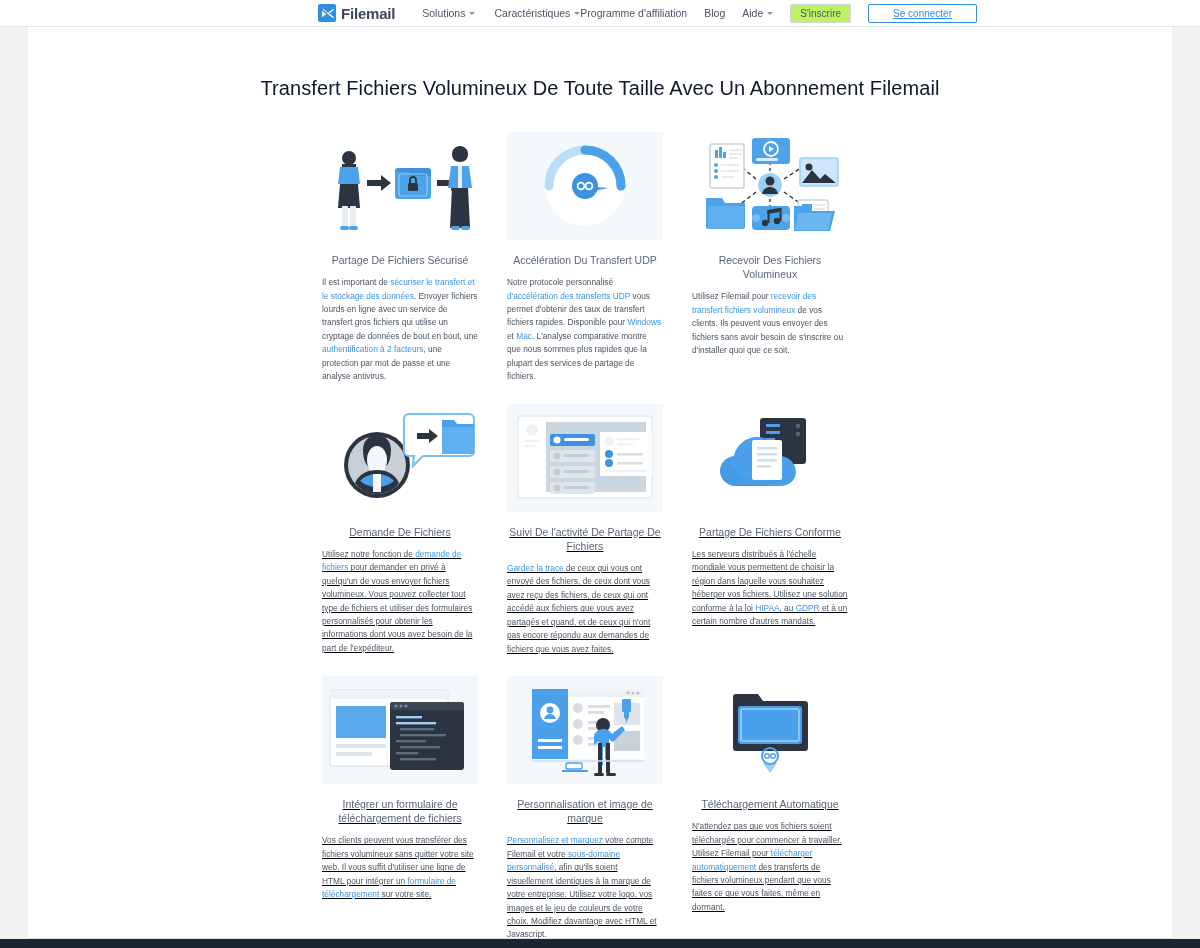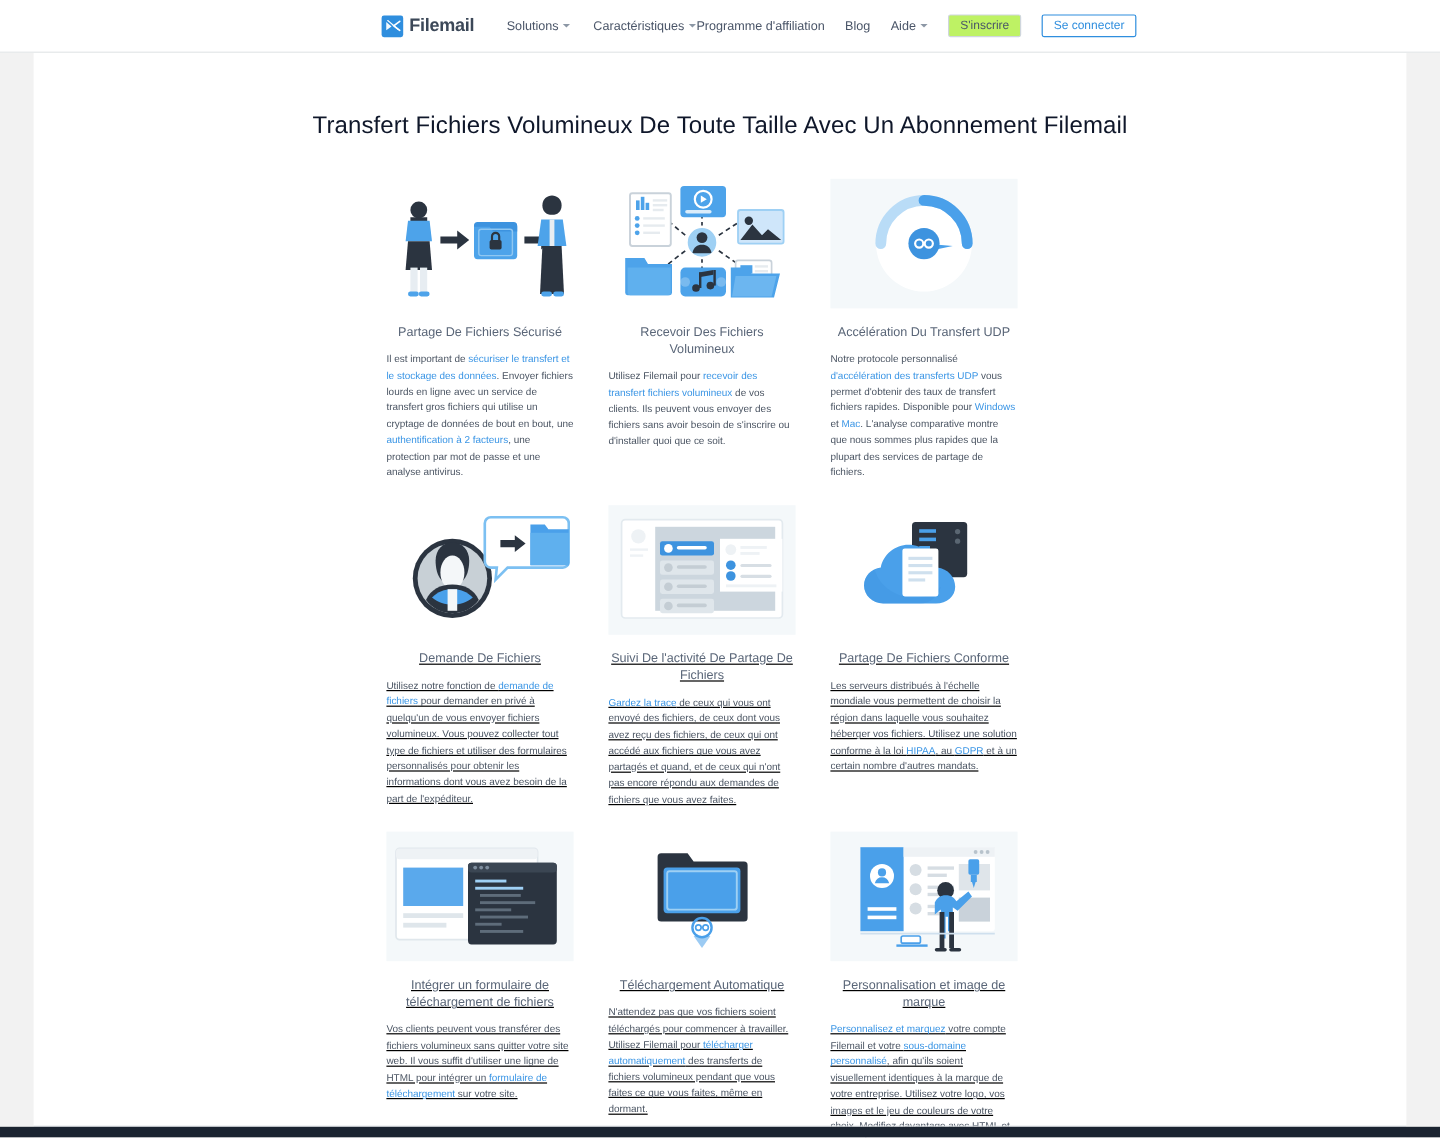--- a/index.html
+++ b/index.html
@@ -15,21 +15,21 @@
     position: relative;
   }
   .page-edge-left, .page-edge-right {
     position: absolute; top: 0; bottom: 0; width: 28px; background: #f2f2f2;
   }
   .page-edge-left { left: 0; }
   .page-edge-right { right: 0; }
 
   
   .site-header {
-    height: 44px;
+    height: 27px;
     background: #ffffff;
     border-bottom: 1px solid #e3e6e8;
     display: flex;
     align-items: center;
     position: relative;
     z-index: 5;
   }
   .header-inner {
     width: 100%;
     display: flex;
@@ -51,21 +51,21 @@
     cursor: pointer; white-space: nowrap;
   }
   .caret { width: 0; height: 0; border-left: 3px solid transparent; border-right: 3px solid transparent; border-top: 3.5px solid #8c97a5; display:inline-block; }
   .nav-right { display: flex; align-items: center; gap: 17px; }
   .btn-outline {
     font-size: 10px; color: #4a5568; border: 1px solid #cfd6dd; background: #bef264;
     padding: 3px 9px; border-radius: 2px; cursor: pointer; white-space: nowrap;
   }
   .btn-outline-blue {
     font-size: 10px; color: #2f8ede; border: 1px solid #2f8ede; background: #fff;
-    padding: 3px 9px; border-radius: 2px; cursor: pointer; white-space: nowrap;
+    padding: 3px 24px; border-radius: 2px; cursor: pointer; white-space: nowrap; text-decoration: underline;
   }
 
   
   .main-wrap { padding-top: 0; }
   .page-title {
     text-align: center;
     font-size: 20px;
     color: #0f172a;
     font-weight: normal;
     margin-top: 50px;
@@ -183,115 +183,115 @@
       <path d="M127 52h16l2 40h-20z" fill="#2b3440"></path>
       <rect x="126" y="90" width="9" height="4" rx="2" fill="#4da3ea"></rect>
       <rect x="136" y="90" width="9" height="4" rx="2" fill="#4da3ea"></rect>
     </g>
   </svg>
         </div>
         <div class="card-title">Partage De Fichiers Sécurisé</div>
         <p class="card-body">Il est important de <a href="#">sécuriser le transfert et le stockage des données</a>. Envoyer fichiers lourds en ligne avec un service de transfert gros fichiers qui utilise un cryptage de données de bout en bout, une <a href="#">authentification à 2 facteurs</a>, une protection par mot de passe et une analyse antivirus.</p>
       </div>
       <div class="card">
-        <div class="card-illo">
-  <svg width="152" height="100" viewBox="0 0 152 100">
-    <g stroke="#2b3440" stroke-width="1.4" stroke-dasharray="4 3">
-      <line x1="62" y1="43" x2="44" y2="28"></line>
-              <line x1="90" y1="43" x2="110" y2="30"></line>
-      <line x1="76" y1="36" x2="76" y2="18"></line>
-              <line x1="62" y1="56" x2="44" y2="70"></line>
-      <line x1="90" y1="56" x2="110" y2="70"></line>
-              <line x1="76" y1="62" x2="76" y2="80"></line>
-    </g>
-    <circle cx="76" cy="49" r="13" fill="#9ed0f4"></circle>
-    <circle cx="76" cy="45" r="4.5" fill="#2b3440"></circle>
-    <path d="M68 58c1-5 4-7 8-7s7 2 8 7z" fill="#2b3440"></path>
-    <circle cx="76" cy="49" r="13" fill="none" stroke="#ffffff" stroke-width="2.2"></circle>
-    <g>
-      <rect x="16" y="8" width="34" height="44" rx="2" fill="#fff" stroke="#c9d2da" stroke-width="1.6"></rect>
-      <rect x="21" y="14" width="3" height="8" fill="#4da3ea"></rect>
-              <rect x="25" y="11" width="3" height="11" fill="#4da3ea"></rect>
-      <rect x="29" y="16" width="3" height="6" fill="#4da3ea"></rect>
-      <g fill="#e6ebef">
-                <rect x="35" y="13" width="12" height="2"></rect>
-                <rect x="35" y="17" width="12" height="2"></rect>
-                <rect x="35" y="21" width="9" height="2"></rect>
-              </g>
-      <g fill="#4da3ea">
-                <circle cx="22" cy="29" r="2"></circle>
-                <circle cx="22" cy="35" r="2"></circle>
-                <circle cx="22" cy="41" r="2"></circle>
-              </g>
-      <g fill="#e6ebef">
-                <rect x="27" y="28" width="18" height="2"></rect>
-                <rect x="27" y="34" width="18" height="2"></rect>
-                <rect x="27" y="40" width="14" height="2"></rect>
-              </g>
-    </g>
-    <g>
-      <rect x="58" y="2" width="38" height="26" rx="3" fill="#4da3ea"></rect>
-      <circle cx="77" cy="13" r="7" fill="none" stroke="#fff" stroke-width="1.8"></circle>
-      <path d="M75 10l5 3-5 3z" fill="#fff"></path>
-      <rect x="62" y="22" width="22" height="3" rx="1.5" fill="#fff" opacity="0.8"></rect>
-    </g>
-    <g>
-      <rect x="106" y="22" width="38" height="28" rx="2" fill="#cfe6fa" stroke="#9ed0f4" stroke-width="1.5"></rect>
-      <circle cx="115" cy="31" r="3.5" fill="#2b3440"></circle>
-      <path d="M108 47l10-13 8 9 5-5 11 9z" fill="#2b3440"></path>
-    </g>
-    <g>
-              <path d="M12 62h16l3 5h20v24a2 2 0 0 1-2 2H14a2 2 0 0 1-2-2z" fill="#4da3ea"></path>
-       <path d="M14 70h36v21a2 2 0 0 1-2 2H16a2 2 0 0 1-2-2z" fill="#5fb0ee"></path>
-            </g>
-    <g>
-              <rect x="58" y="70" width="38" height="24" rx="4" fill="#4da3ea"></rect>
-       <circle cx="62" cy="82" r="4" fill="#fff" opacity="0.25"></circle>
-              <circle cx="92" cy="82" r="4" fill="#fff" opacity="0.25"></circle>
-       <g fill="#2b3440">
-                <circle cx="71" cy="87" r="3.2"></circle>
-                <circle cx="83" cy="85" r="3.2"></circle>
-       <rect x="73.5" y="74" width="2" height="13"></rect>
-                <rect x="85.5" y="72" width="2" height="13"></rect>
-       <path d="M73.5 74l12-2v4l-12 2z"></path>
-              </g>
-            </g>
-    <g>
-      <rect x="104" y="64" width="30" height="22" rx="2" fill="#fff" stroke="#c9d2da" stroke-width="1.4"></rect>
-      <rect x="108" y="68" width="10" height="7" fill="#4da3ea"></rect>
-      <g fill="#e6ebef">
-                <rect x="120" y="68" width="11" height="2"></rect>
-                <rect x="120" y="72" width="11" height="2"></rect>
-                <rect x="108" y="78" width="23" height="2"></rect>
-              </g>
-      <path d="M100 70h14l3 5h24l-5 20h-36z" fill="#4da3ea"></path>
-      <path d="M104 77h34l-4 17h-33z" fill="#6cb6f0"></path>
-    </g>
-  </svg>
-        </div>
-        <div class="card-title">Recevoir Des Fichiers Volumineux</div>
-        <p class="card-body">Utilisez Filemail pour <a href="#">recevoir des transfert fichiers volumineux</a> de vos clients. Ils peuvent vous envoyer des fichiers sans avoir besoin de s'inscrire ou d'installer quoi que ce soit.</p>
-      </div>
-      <div class="card">
         <div class="card-illo tinted">
   <svg width="120" height="100" viewBox="0 0 120 100">
     <circle cx="60" cy="50" r="40" fill="#ffffff"></circle>
     <path d="M24 50a36 36 0 0 1 72 0" fill="none" stroke="#b9dcf7" stroke-width="9" stroke-linecap="round"></path>
     <path d="M60 14a36 36 0 0 1 36 36" fill="none" stroke="#4aa0ea" stroke-width="9" stroke-linecap="round"></path>
     <path d="M60 50l24 2-24 5z" fill="#4aa0ea"></path>
     <circle cx="60" cy="50" r="13" fill="#3d93df"></circle>
     <g fill="none" stroke="#ffffff" stroke-width="1.8">
       <circle cx="56" cy="50" r="3.4"></circle>
               <circle cx="64" cy="50" r="3.4"></circle>
     </g>
   </svg>
         </div>
         <div class="card-title">Accélération Du Transfert UDP</div>
         <p class="card-body">Notre protocole personnalisé <a href="#">d'accélération des transferts UDP</a> vous permet d'obtenir des taux de transfert fichiers rapides. Disponible pour <a href="#">Windows</a> et <a href="#">Mac</a>. L'analyse comparative montre que nous sommes plus rapides que la plupart des services de partage de fichiers.</p>
       </div>
+      <div class="card">
+        <div class="card-illo">
+  <svg width="152" height="100" viewBox="0 0 152 100">
+    <g stroke="#2b3440" stroke-width="1.4" stroke-dasharray="4 3">
+      <line x1="62" y1="43" x2="44" y2="28"></line>
+              <line x1="90" y1="43" x2="110" y2="30"></line>
+      <line x1="76" y1="36" x2="76" y2="18"></line>
+              <line x1="62" y1="56" x2="44" y2="70"></line>
+      <line x1="90" y1="56" x2="110" y2="70"></line>
+              <line x1="76" y1="62" x2="76" y2="80"></line>
+    </g>
+    <circle cx="76" cy="49" r="13" fill="#9ed0f4"></circle>
+    <circle cx="76" cy="45" r="4.5" fill="#2b3440"></circle>
+    <path d="M68 58c1-5 4-7 8-7s7 2 8 7z" fill="#2b3440"></path>
+    <circle cx="76" cy="49" r="13" fill="none" stroke="#ffffff" stroke-width="2.2"></circle>
+    <g>
+      <rect x="16" y="8" width="34" height="44" rx="2" fill="#fff" stroke="#c9d2da" stroke-width="1.6"></rect>
+      <rect x="21" y="14" width="3" height="8" fill="#4da3ea"></rect>
+              <rect x="25" y="11" width="3" height="11" fill="#4da3ea"></rect>
+      <rect x="29" y="16" width="3" height="6" fill="#4da3ea"></rect>
+      <g fill="#e6ebef">
+                <rect x="35" y="13" width="12" height="2"></rect>
+                <rect x="35" y="17" width="12" height="2"></rect>
+                <rect x="35" y="21" width="9" height="2"></rect>
+              </g>
+      <g fill="#4da3ea">
+                <circle cx="22" cy="29" r="2"></circle>
+                <circle cx="22" cy="35" r="2"></circle>
+                <circle cx="22" cy="41" r="2"></circle>
+              </g>
+      <g fill="#e6ebef">
+                <rect x="27" y="28" width="18" height="2"></rect>
+                <rect x="27" y="34" width="18" height="2"></rect>
+                <rect x="27" y="40" width="14" height="2"></rect>
+              </g>
+    </g>
+    <g>
+      <rect x="58" y="2" width="38" height="26" rx="3" fill="#4da3ea"></rect>
+      <circle cx="77" cy="13" r="7" fill="none" stroke="#fff" stroke-width="1.8"></circle>
+      <path d="M75 10l5 3-5 3z" fill="#fff"></path>
+      <rect x="62" y="22" width="22" height="3" rx="1.5" fill="#fff" opacity="0.8"></rect>
+    </g>
+    <g>
+      <rect x="106" y="22" width="38" height="28" rx="2" fill="#cfe6fa" stroke="#9ed0f4" stroke-width="1.5"></rect>
+      <circle cx="115" cy="31" r="3.5" fill="#2b3440"></circle>
+      <path d="M108 47l10-13 8 9 5-5 11 9z" fill="#2b3440"></path>
+    </g>
+    <g>
+              <path d="M12 62h16l3 5h20v24a2 2 0 0 1-2 2H14a2 2 0 0 1-2-2z" fill="#4da3ea"></path>
+       <path d="M14 70h36v21a2 2 0 0 1-2 2H16a2 2 0 0 1-2-2z" fill="#5fb0ee"></path>
+            </g>
+    <g>
+              <rect x="58" y="70" width="38" height="24" rx="4" fill="#4da3ea"></rect>
+       <circle cx="62" cy="82" r="4" fill="#fff" opacity="0.25"></circle>
+              <circle cx="92" cy="82" r="4" fill="#fff" opacity="0.25"></circle>
+       <g fill="#2b3440">
+                <circle cx="71" cy="87" r="3.2"></circle>
+                <circle cx="83" cy="85" r="3.2"></circle>
+       <rect x="73.5" y="74" width="2" height="13"></rect>
+                <rect x="85.5" y="72" width="2" height="13"></rect>
+       <path d="M73.5 74l12-2v4l-12 2z"></path>
+              </g>
+            </g>
+    <g>
+      <rect x="104" y="64" width="30" height="22" rx="2" fill="#fff" stroke="#c9d2da" stroke-width="1.4"></rect>
+      <rect x="108" y="68" width="10" height="7" fill="#4da3ea"></rect>
+      <g fill="#e6ebef">
+                <rect x="120" y="68" width="11" height="2"></rect>
+                <rect x="120" y="72" width="11" height="2"></rect>
+                <rect x="108" y="78" width="23" height="2"></rect>
+              </g>
+      <path d="M100 70h14l3 5h24l-5 20h-36z" fill="#4da3ea"></path>
+      <path d="M104 77h34l-4 17h-33z" fill="#6cb6f0"></path>
+    </g>
+  </svg>
+        </div>
+        <div class="card-title">Recevoir Des Fichiers Volumineux</div>
+        <p class="card-body">Utilisez Filemail pour <a href="#">recevoir des transfert fichiers volumineux</a> de vos clients. Ils peuvent vous envoyer des fichiers sans avoir besoin de s'inscrire ou d'installer quoi que ce soit.</p>
+      </div>
       <div class="card row-gap-2">
         <div class="card-illo">
   <svg width="150" height="100" viewBox="0 0 150 100">
     <circle cx="52" cy="57" r="33" fill="#2b3440"></circle>
     <circle cx="52" cy="57" r="29" fill="#c8d0d6"></circle>
     <path d="M38 42c0-9 6-15 14-15s14 6 14 15c0 11-4 20-14 20s-14-9-14-20z" fill="#2b3440"></path>
     <ellipse cx="52" cy="52" rx="10" ry="14" fill="#f4f7f9"></ellipse>
     <path d="M30 75c4-9 12-13 22-13s18 4 22 13c-5 7-13 11-22 11s-17-4-22-11z" fill="#2b3440"></path>
     <path d="M35 73c5-5 10-7 17-7s12 2 17 7c-5 4-11 6-17 6s-12-2-17-6z" fill="#4aa0ea"></path>
     <rect x="48" y="66" width="8" height="18" fill="#f4f7f9"></rect>
@@ -408,39 +408,20 @@
               <rect x="76" y="64" width="40" height="2.4"></rect>
               <rect x="72" y="70" width="22" height="2.4"></rect>
               <rect x="76" y="76" width="36" height="2.4"></rect>
             </g>
   </svg>
         </div>
         <div class="card-title">Intégrer un formulaire de téléchargement de fichiers</div>
         <p class="card-body">Vos clients peuvent vous transférer des fichiers volumineux sans quitter votre site web. Il vous suffit d'utiliser une ligne de HTML pour intégrer un <a href="#">formulaire de téléchargement</a> sur votre site.</p>
       </div>
       <div class="card row-gap-2">
-        <div class="card-illo">
-  <svg width="120" height="100" viewBox="0 0 120 100">
-    <path d="M26 14h22l5 7h42a3 3 0 0 1 3 3v44a3 3 0 0 1-3 3H26a3 3 0 0 1-3-3V17a3 3 0 0 1 3-3z" fill="#2b3440"></path>
-    <rect x="28" y="26" width="64" height="38" rx="3" fill="#4aa0ea"></rect>
-    <rect x="31" y="29" width="58" height="32" rx="2" fill="none" stroke="#9ed0f4" stroke-width="1.6"></rect>
-    <g>
-      <circle cx="60" cy="76" r="8" fill="none" stroke="#4aa0ea" stroke-width="2"></circle>
-      <g fill="none" stroke="#4aa0ea" stroke-width="1.4">
-                <circle cx="57" cy="76" r="2.3"></circle>
-                <circle cx="63" cy="76" r="2.3"></circle>
-              </g>
-      <path d="M53 83l7 10 7-10z" fill="#4aa0ea" opacity="0.55"></path>
-    </g>
-  </svg>
-        </div>
-        <div class="card-title">Téléchargement Automatique</div>
-        <p class="card-body">N'attendez pas que vos fichiers soient téléchargés pour commencer à travailler. Utilisez Filemail pour <a href="#">télécharger automatiquement</a> des transferts de fichiers volumineux pendant que vous faites ce que vous faites, même en dormant.</p>
-      </div>
-      <div class="card row-gap-2">
         <div class="card-illo tinted">
   <svg width="150" height="98" viewBox="0 0 150 98">
     <rect x="22" y="8" width="112" height="70" rx="2" fill="#ffffff"></rect>
     <rect x="22" y="8" width="36" height="70" fill="#4aa0ea"></rect>
     <rect x="58" y="8" width="76" height="8" fill="#eef2f5"></rect>
     <g fill="#b8c3cc">
               <circle cx="118" cy="12" r="1.6"></circle>
               <circle cx="123" cy="12" r="1.6"></circle>
               <circle cx="128" cy="12" r="1.6"></circle>
             </g>
@@ -481,18 +462,37 @@
     <line x1="22" y1="80" x2="134" y2="80" stroke="#cfe0ee" stroke-width="1.4"></line>
     <g>
               <rect x="56" y="82" width="16" height="6" rx="1.5" fill="#ffffff" stroke="#4aa0ea" stroke-width="1.4"></rect>
        <rect x="52" y="89" width="26" height="2" fill="#4aa0ea"></rect>
             </g>
   </svg>
         </div>
         <div class="card-title">Personnalisation et image de marque</div>
         <p class="card-body"><a href="#">Personnalisez et marquez</a> votre compte Filemail et votre <a href="#">sous-domaine personnalisé</a>, afin qu'ils soient visuellement identiques à la marque de votre entreprise. Utilisez votre logo, vos images et le jeu de couleurs de votre choix. Modifiez davantage avec HTML et Javascript.</p>
       </div>
+      <div class="card row-gap-2">
+        <div class="card-illo">
+  <svg width="120" height="100" viewBox="0 0 120 100">
+    <path d="M26 14h22l5 7h42a3 3 0 0 1 3 3v44a3 3 0 0 1-3 3H26a3 3 0 0 1-3-3V17a3 3 0 0 1 3-3z" fill="#2b3440"></path>
+    <rect x="28" y="26" width="64" height="38" rx="3" fill="#4aa0ea"></rect>
+    <rect x="31" y="29" width="58" height="32" rx="2" fill="none" stroke="#9ed0f4" stroke-width="1.6"></rect>
+    <g>
+      <circle cx="60" cy="76" r="8" fill="none" stroke="#4aa0ea" stroke-width="2"></circle>
+      <g fill="none" stroke="#4aa0ea" stroke-width="1.4">
+                <circle cx="57" cy="76" r="2.3"></circle>
+                <circle cx="63" cy="76" r="2.3"></circle>
+              </g>
+      <path d="M53 83l7 10 7-10z" fill="#4aa0ea" opacity="0.55"></path>
+    </g>
+  </svg>
+        </div>
+        <div class="card-title">Téléchargement Automatique</div>
+        <p class="card-body">N'attendez pas que vos fichiers soient téléchargés pour commencer à travailler. Utilisez Filemail pour <a href="#">télécharger automatiquement</a> des transferts de fichiers volumineux pendant que vous faites ce que vous faites, même en dormant.</p>
+      </div>
     </section>
 
 </main>
 
 <div class="footer-sep"></div>
 <div class="footer-strip"></div>
 
 </body></html>

